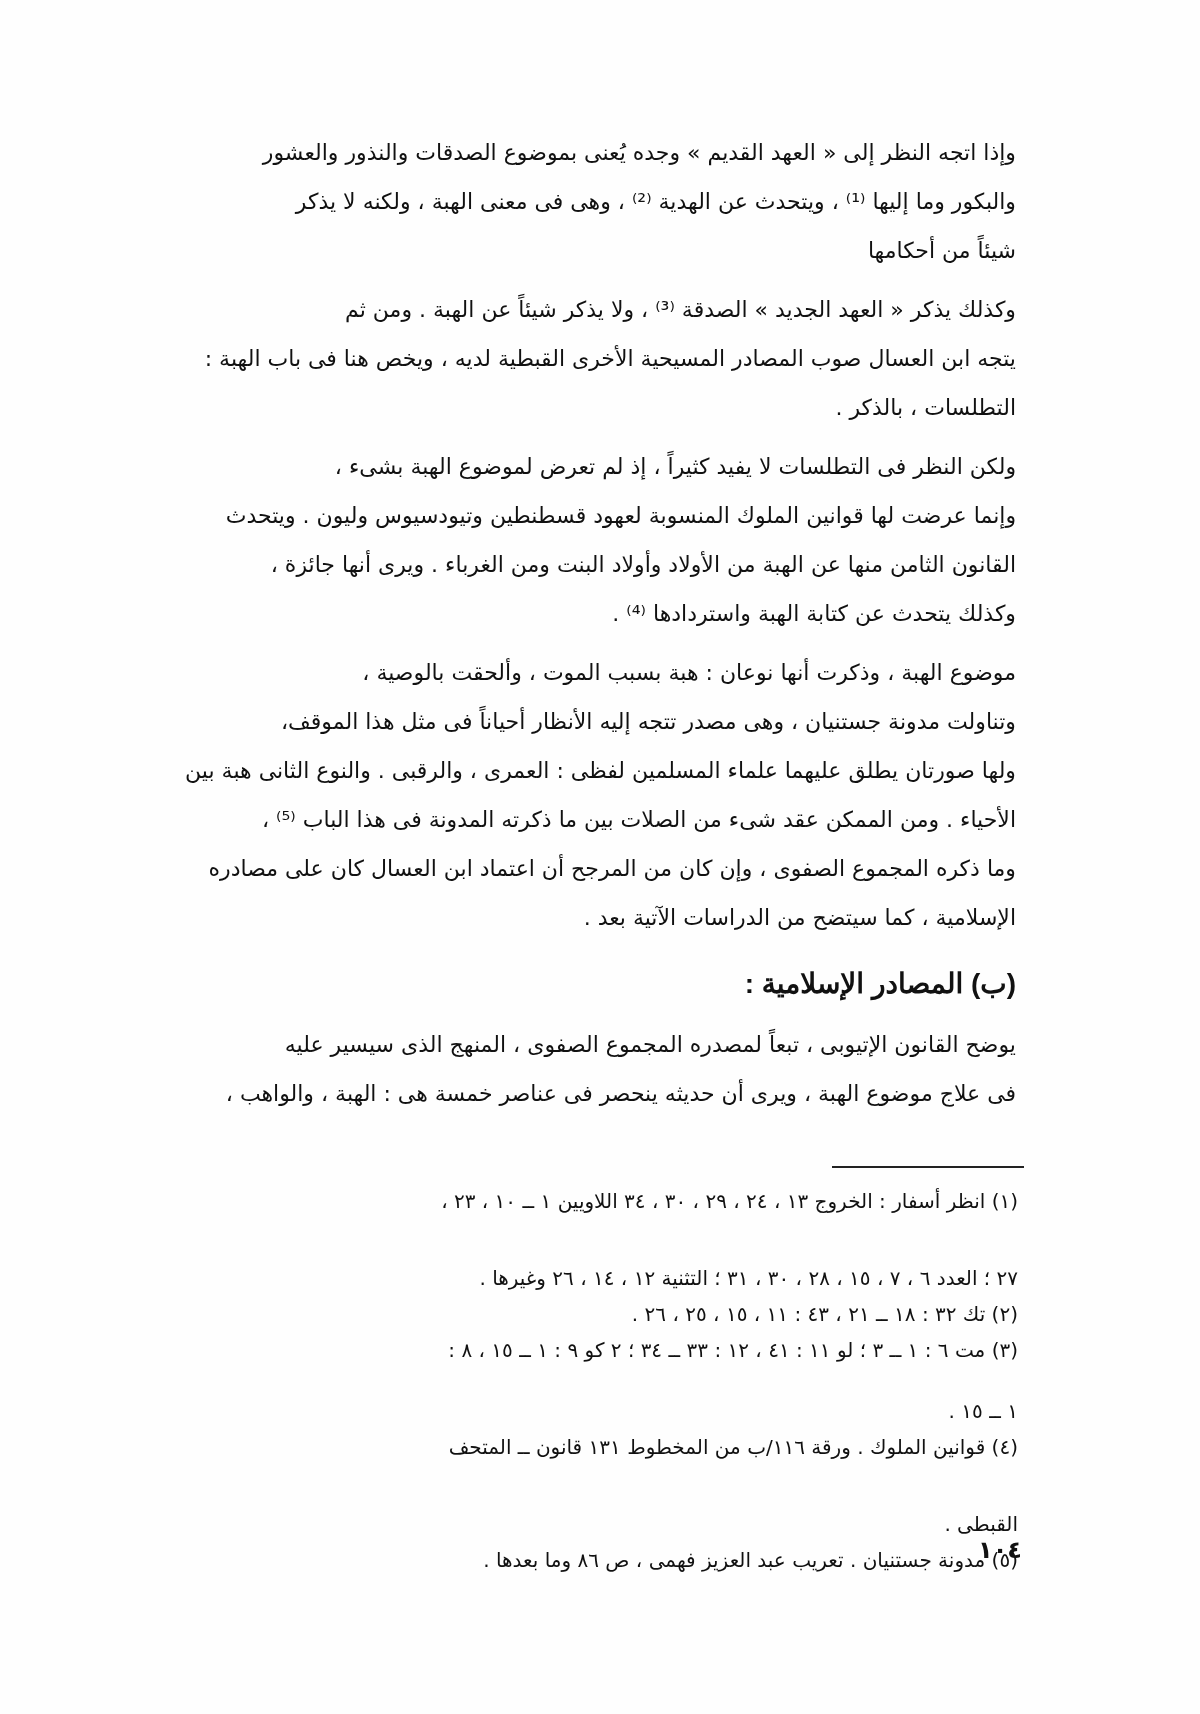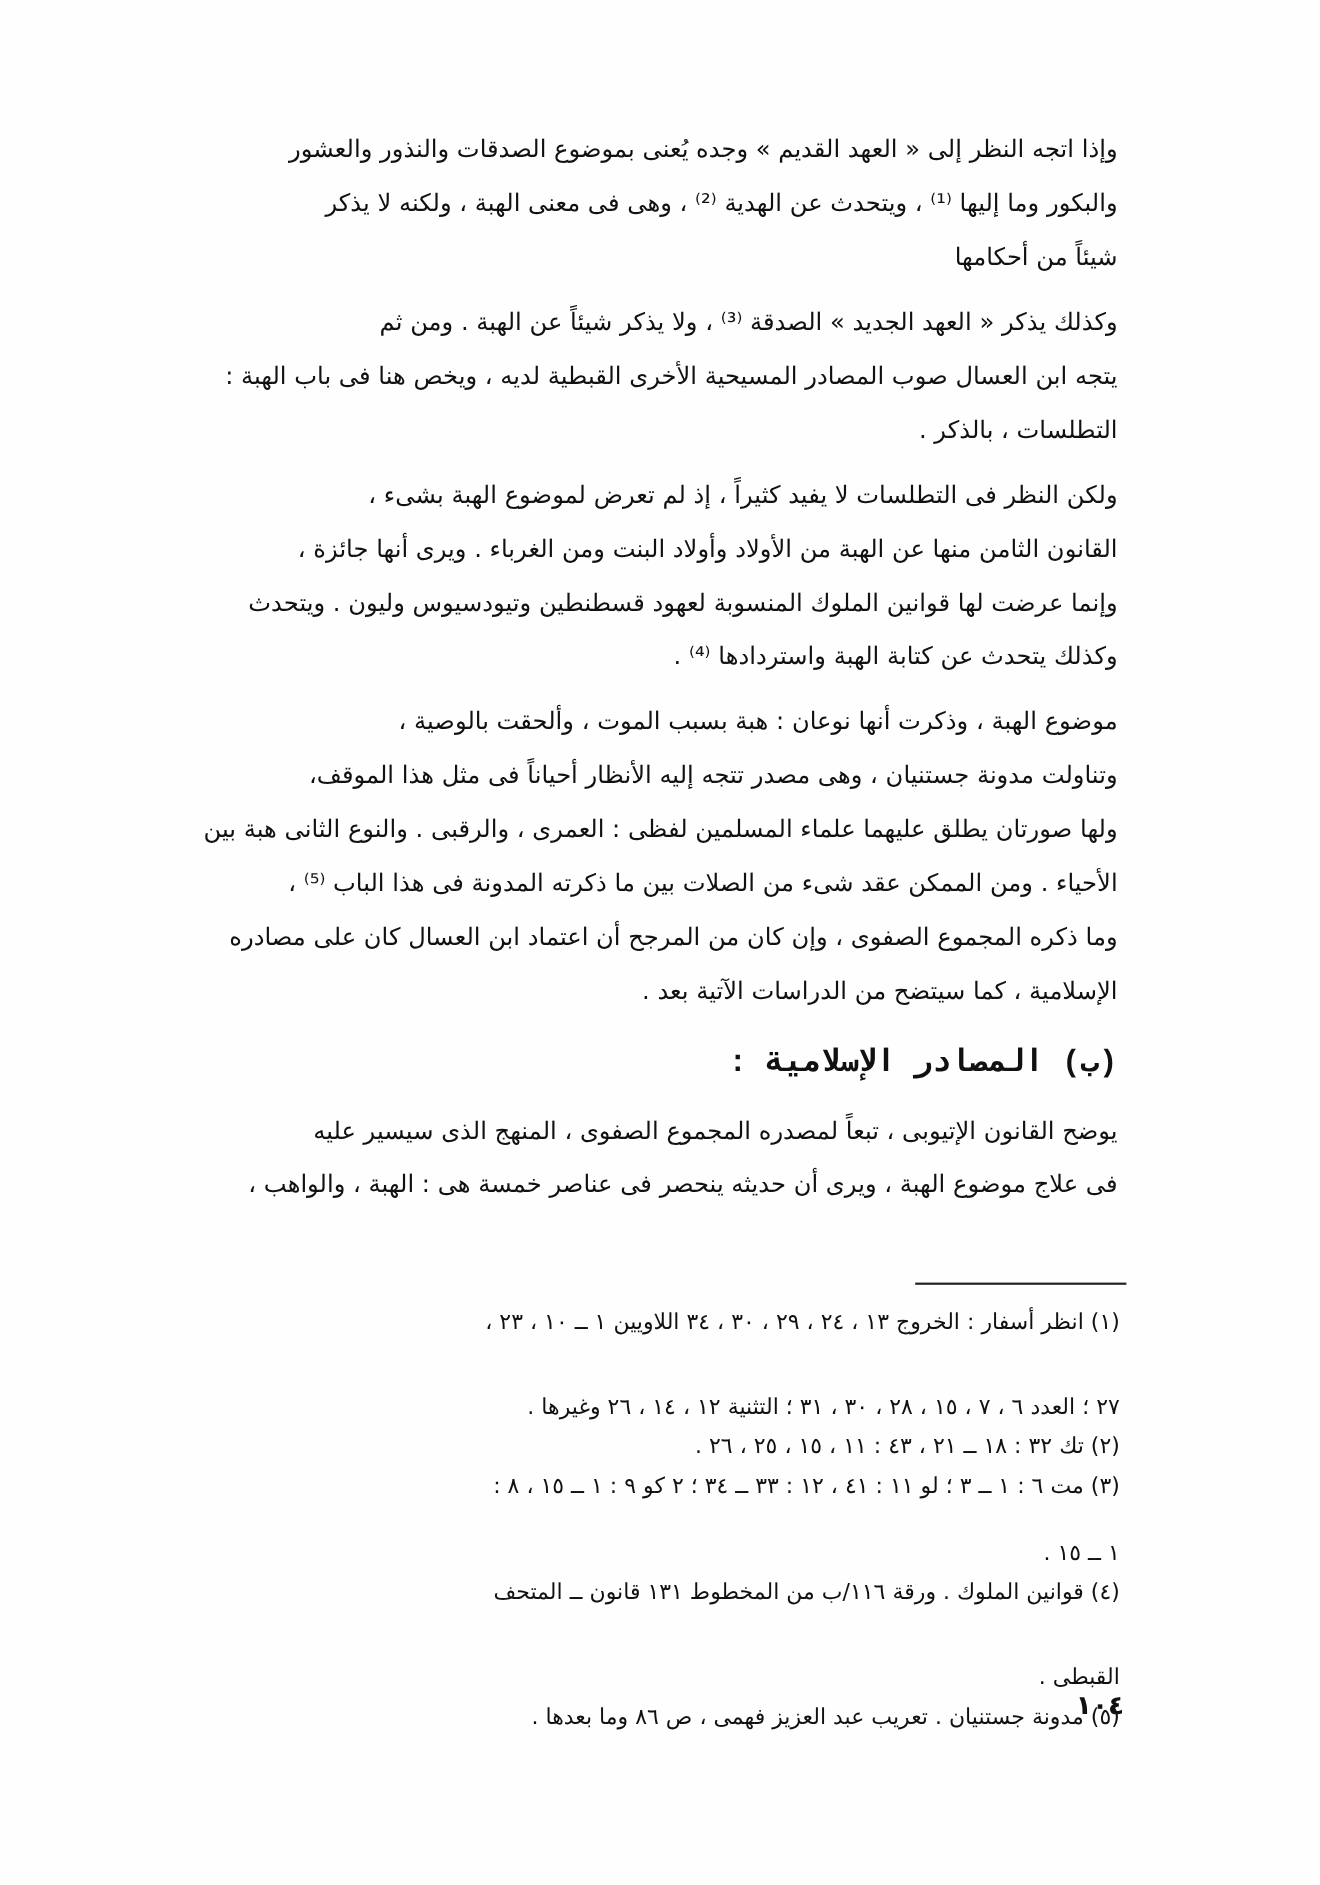--- a/index.html
+++ b/index.html
@@ -38,21 +38,21 @@
       margin: 0 0 10px 0;
       text-indent: 0;
       padding-right: 22px;
     }
     .para .line {
       display: block;
       white-space: nowrap;
       overflow: hidden;
     }
     .heading {
-      font-family: Liberation Mono, monospace;
+      font-family: Liberation Sans, sans-serif;
       font-size: 28px;
       line-height: 56px;
       margin: 14px 0 8px 0;
       padding-right: 22px;
     }
     .rule {
       position: absolute;
       top: 1166px;
       left: 832px;
       width: 192px;
@@ -93,38 +93,38 @@
       font-weight: bold;
       font-size: 24px;
       line-height: 40px;
     }
   </style>
 </head>
 <body>
 
 <div class="page">
 
-  <div class="text-block" style="top:112px;">
+  <div class="text-block" style="top:128px;">
 
     <p class="para">
       <span class="line">وإذا اتجه النظر إلى « العهد القديم » وجده يُعنى بموضوع الصدقات والنذور والعشور</span>
       <span class="line">والبكور وما إليها ⁽¹⁾ ، ويتحدث عن الهدية ⁽²⁾ ، وهى فى معنى الهبة ، ولكنه لا يذكر</span>
       <span class="line">شيئاً من أحكامها</span>
     </p>
 
     <p class="para">
       <span class="line">وكذلك يذكر « العهد الجديد » الصدقة ⁽³⁾ ، ولا يذكر شيئاً عن الهبة . ومن ثم</span>
       <span class="line">يتجه ابن العسال صوب المصادر المسيحية الأخرى القبطية لديه ، ويخص هنا فى باب الهبة :</span>
       <span class="line">التطلسات ، بالذكر .</span>
     </p>
 
     <p class="para">
       <span class="line">ولكن النظر فى التطلسات لا يفيد كثيراً ، إذ لم تعرض لموضوع الهبة بشىء ،</span>
+      <span class="line">وإنما عرضت لها قوانين الملوك المنسوبة لعهود قسطنطين وتيودسيوس وليون . ويتحدث</span>
       <span class="line">القانون الثامن منها عن الهبة من الأولاد وأولاد البنت ومن الغرباء . ويرى أنها جائزة ،</span>
-      <span class="line">وإنما عرضت لها قوانين الملوك المنسوبة لعهود قسطنطين وتيودسيوس وليون . ويتحدث</span>
       <span class="line">وكذلك يتحدث عن كتابة الهبة واستردادها ⁽⁴⁾ .</span>
     </p>
 
     <p class="para">
       <span class="line">موضوع الهبة ، وذكرت أنها نوعان : هبة بسبب الموت ، وألحقت بالوصية ،</span>
       <span class="line">وتناولت مدونة جستنيان ، وهى مصدر تتجه إليه الأنظار أحياناً فى مثل هذا الموقف،</span>
       <span class="line">ولها صورتان يطلق عليهما علماء المسلمين لفظى : العمرى ، والرقبى . والنوع الثانى هبة بين</span>
       <span class="line">الأحياء . ومن الممكن عقد شىء من الصلات بين ما ذكرته المدونة فى هذا الباب ⁽⁵⁾ ،</span>
       <span class="line">وما ذكره المجموع الصفوى ، وإن كان من المرجح أن اعتماد ابن العسال كان على مصادره</span>
       <span class="line">الإسلامية ، كما سيتضح من الدراسات الآتية بعد .</span>

